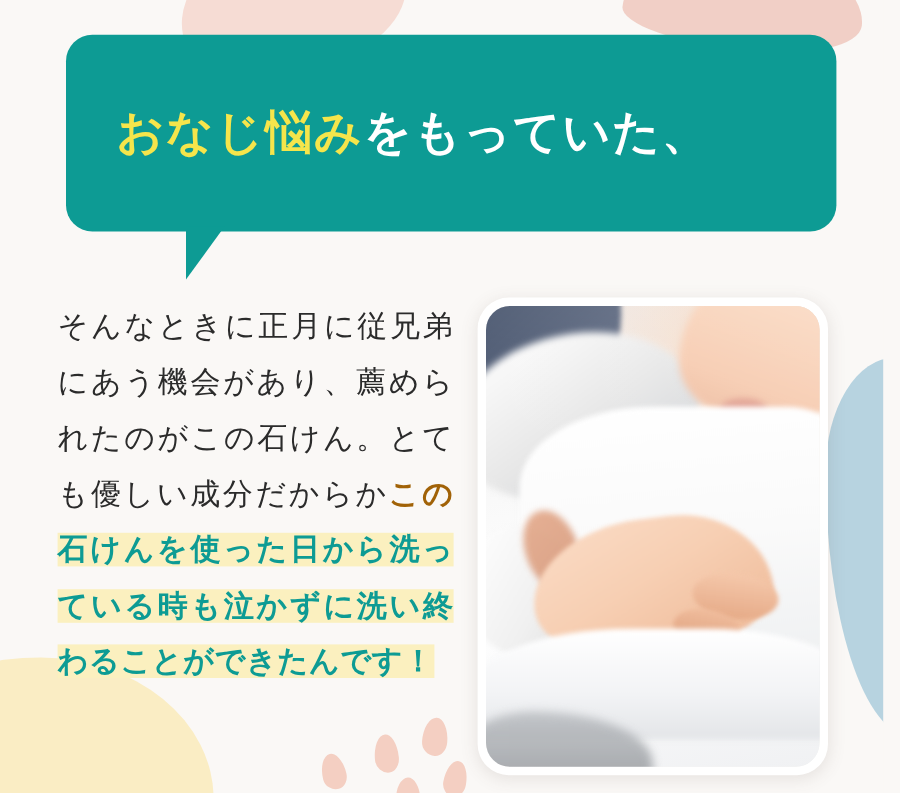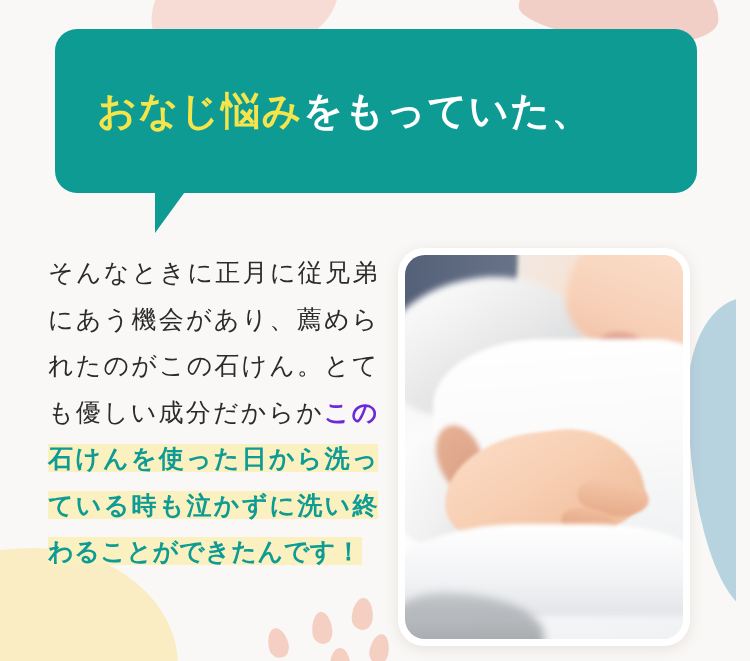--- a/index.html
+++ b/index.html
@@ -127,21 +127,21 @@
   .copy p {
     margin: 0;
     color: #2b2b2b;
     font-size: 25px;
     line-height: 1.86;
     letter-spacing: .6px;
     text-align: justify;
     text-justify: inter-character;
   }
   .em-teal {
-    color: #6d28d9;
+    color: #a16207;
     font-weight: bold;
   }
   .em-mark {
     color: #0d9b94;
     font-weight: bold;
     background: #fbf0bf;
     box-decoration-break: clone;
     -webkit-box-decoration-break: clone;
   }
 

